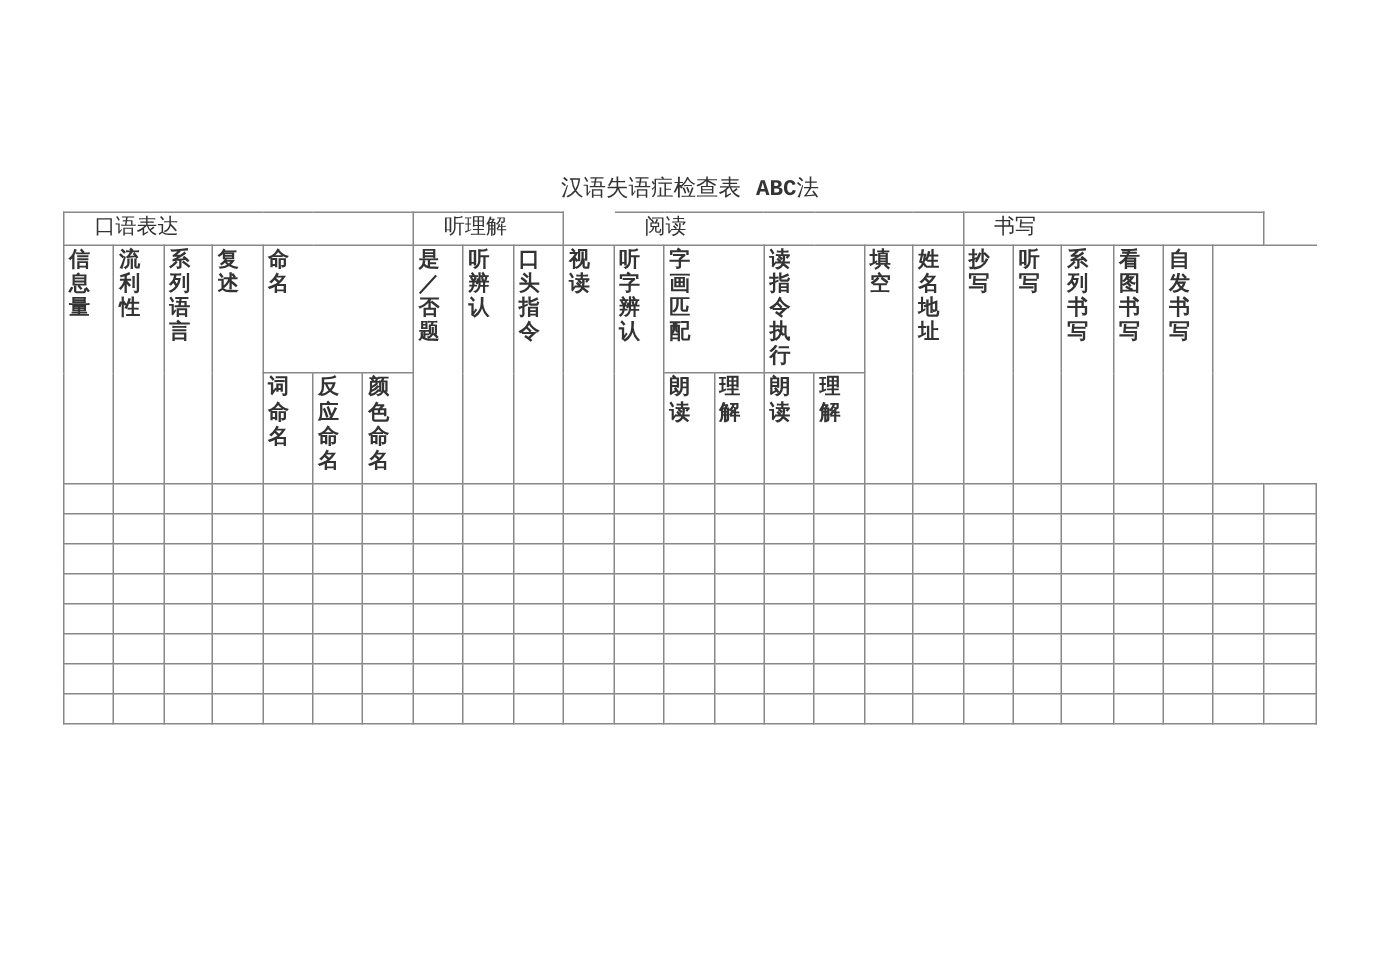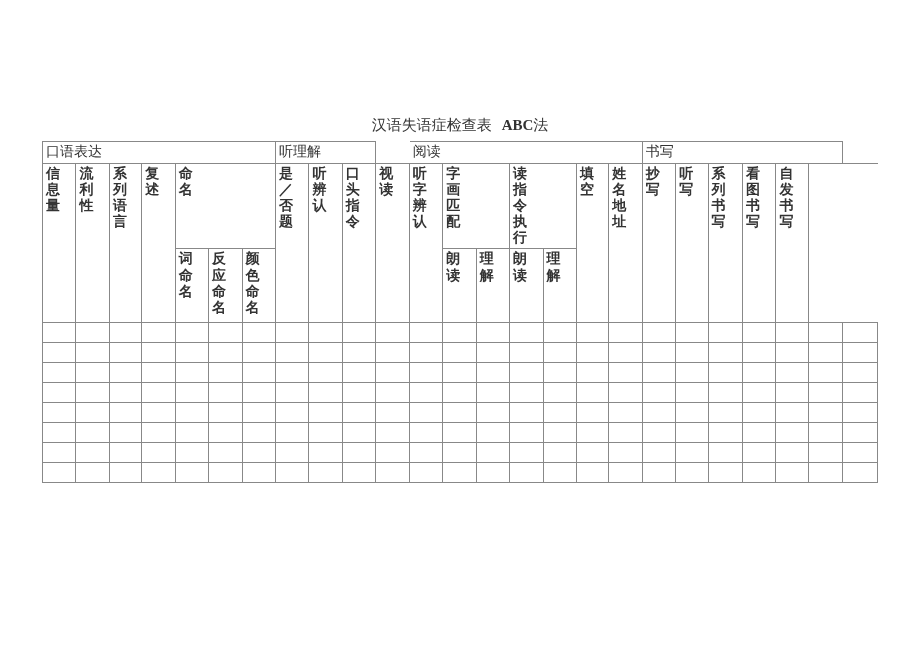--- a/index.html
+++ b/index.html
@@ -18,21 +18,21 @@
       padding-left: 42px;
       padding-right: 42px;
     }
     .title {
       text-align: center;
       font-size: 15px;
       margin-bottom: 6px;
       letter-spacing: 0;
     }
     .title b {
-      font-family: Liberation Serif, serif;
+      font-family: Liberation Mono, monospace;
       font-weight: bold;
       margin-left: 10px;
     }
     table {
       border-collapse: collapse;
       width: 836px;
       table-layout: fixed;
     }
     th, td {
       border: 1px solid #888;
@@ -40,21 +40,21 @@
       word-break: break-all;
       vertical-align: top;
       text-align: left;
       padding: 2px 3px;
       line-height: 1.15;
     }
     
     tr.section-row th {
       font-weight: normal;
       height: 22px;
-      padding: 2px 3px;
+      padding: 2px 20px;
     }
     
     .open-right-top {
       border-right: 1px solid transparent;
       border-top: 1px solid transparent;
     }
     
     .v span { display: block; }
     
     tr.data-row td {

